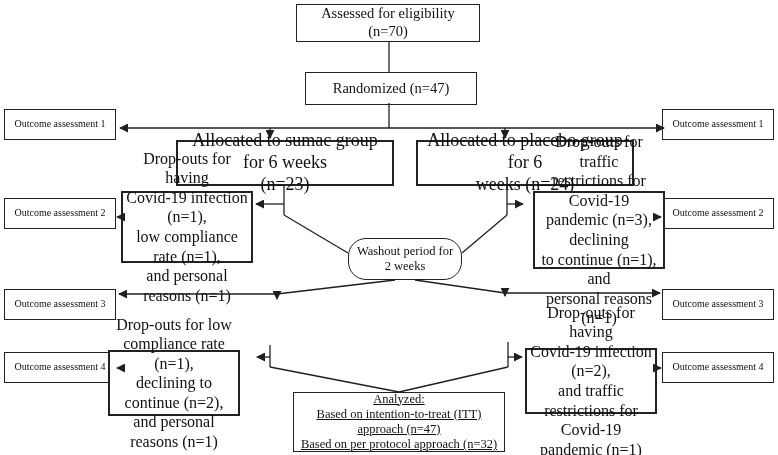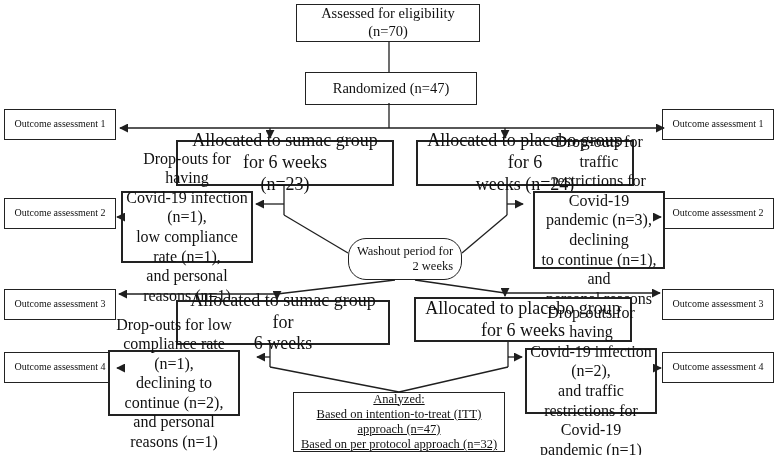--- a/index.html
+++ b/index.html
@@ -6,21 +6,21 @@
   .canvas{
     position:relative;width:778px;height:455px;background:#ffffff;
     font-family:"Liberation Serif","DejaVu Serif",serif;color:#111;overflow:hidden;
   }
   .node{
     position:absolute;box-sizing:border-box;background:#fff;border:1.6px solid #222;
     display:flex;align-items:center;justify-content:center;text-align:center;
     white-space:pre-line;line-height:1.22;padding:1px 2px;
   }
   .thick{border-width:2px;}
-  .round{border-radius:18px;text-align:right;}
+  .round{border-radius:18px;}
   .f-lg{font-size:14.5px;}
   .f-md{font-size:18px;}
   .f-wo{font-size:12.5px;}
   .f-sm{font-size:10px;}
   .f-xs{font-size:16px;}
   svg.wires{position:absolute;left:0;top:0;pointer-events:none;}
   svg.wires path{stroke:#1f1f1f;stroke-width:1.3;fill:none;}
 </style>
 </head>
 <body>
@@ -52,24 +52,20 @@
 pandemic (n=3), declining
 to continue (n=1), and
 personal reasons (n=1)</div>
 
   <div class="node round f-wo" style="left:348px;top:238px;width:114px;height:42px;">Washout period for
 2 weeks</div>
 
   <div class="node f-sm" style="left:4px;top:289px;width:112px;height:31px;">Outcome assessment 3</div>
   <div class="node f-sm" style="left:662px;top:289px;width:112px;height:31px;">Outcome assessment 3</div>
 
-  <div class="node thick f-md" style="left:176px;top:300px;width:214px;height:45px;">Allocated to sumac group for
-6 weeks</div>
-  <div class="node thick f-md" style="left:414px;top:297px;width:218px;height:45px;">Allocated to placebo group
-for 6 weeks</div>
 
   <div class="node f-sm" style="left:4px;top:352px;width:112px;height:31px;">Outcome assessment 4</div>
   <div class="node f-sm" style="left:662px;top:352px;width:112px;height:31px;">Outcome assessment 4</div>
 
   <div class="node thick f-xs" style="left:108px;top:350px;width:132px;height:66px;">Drop-outs for low
 compliance rate (n=1),
 declining to continue (n=2),
 and personal reasons (n=1)</div>
   <div class="node thick f-xs" style="left:525px;top:348px;width:132px;height:66px;">Drop-outs for having
 Covid-19 infection (n=2),

